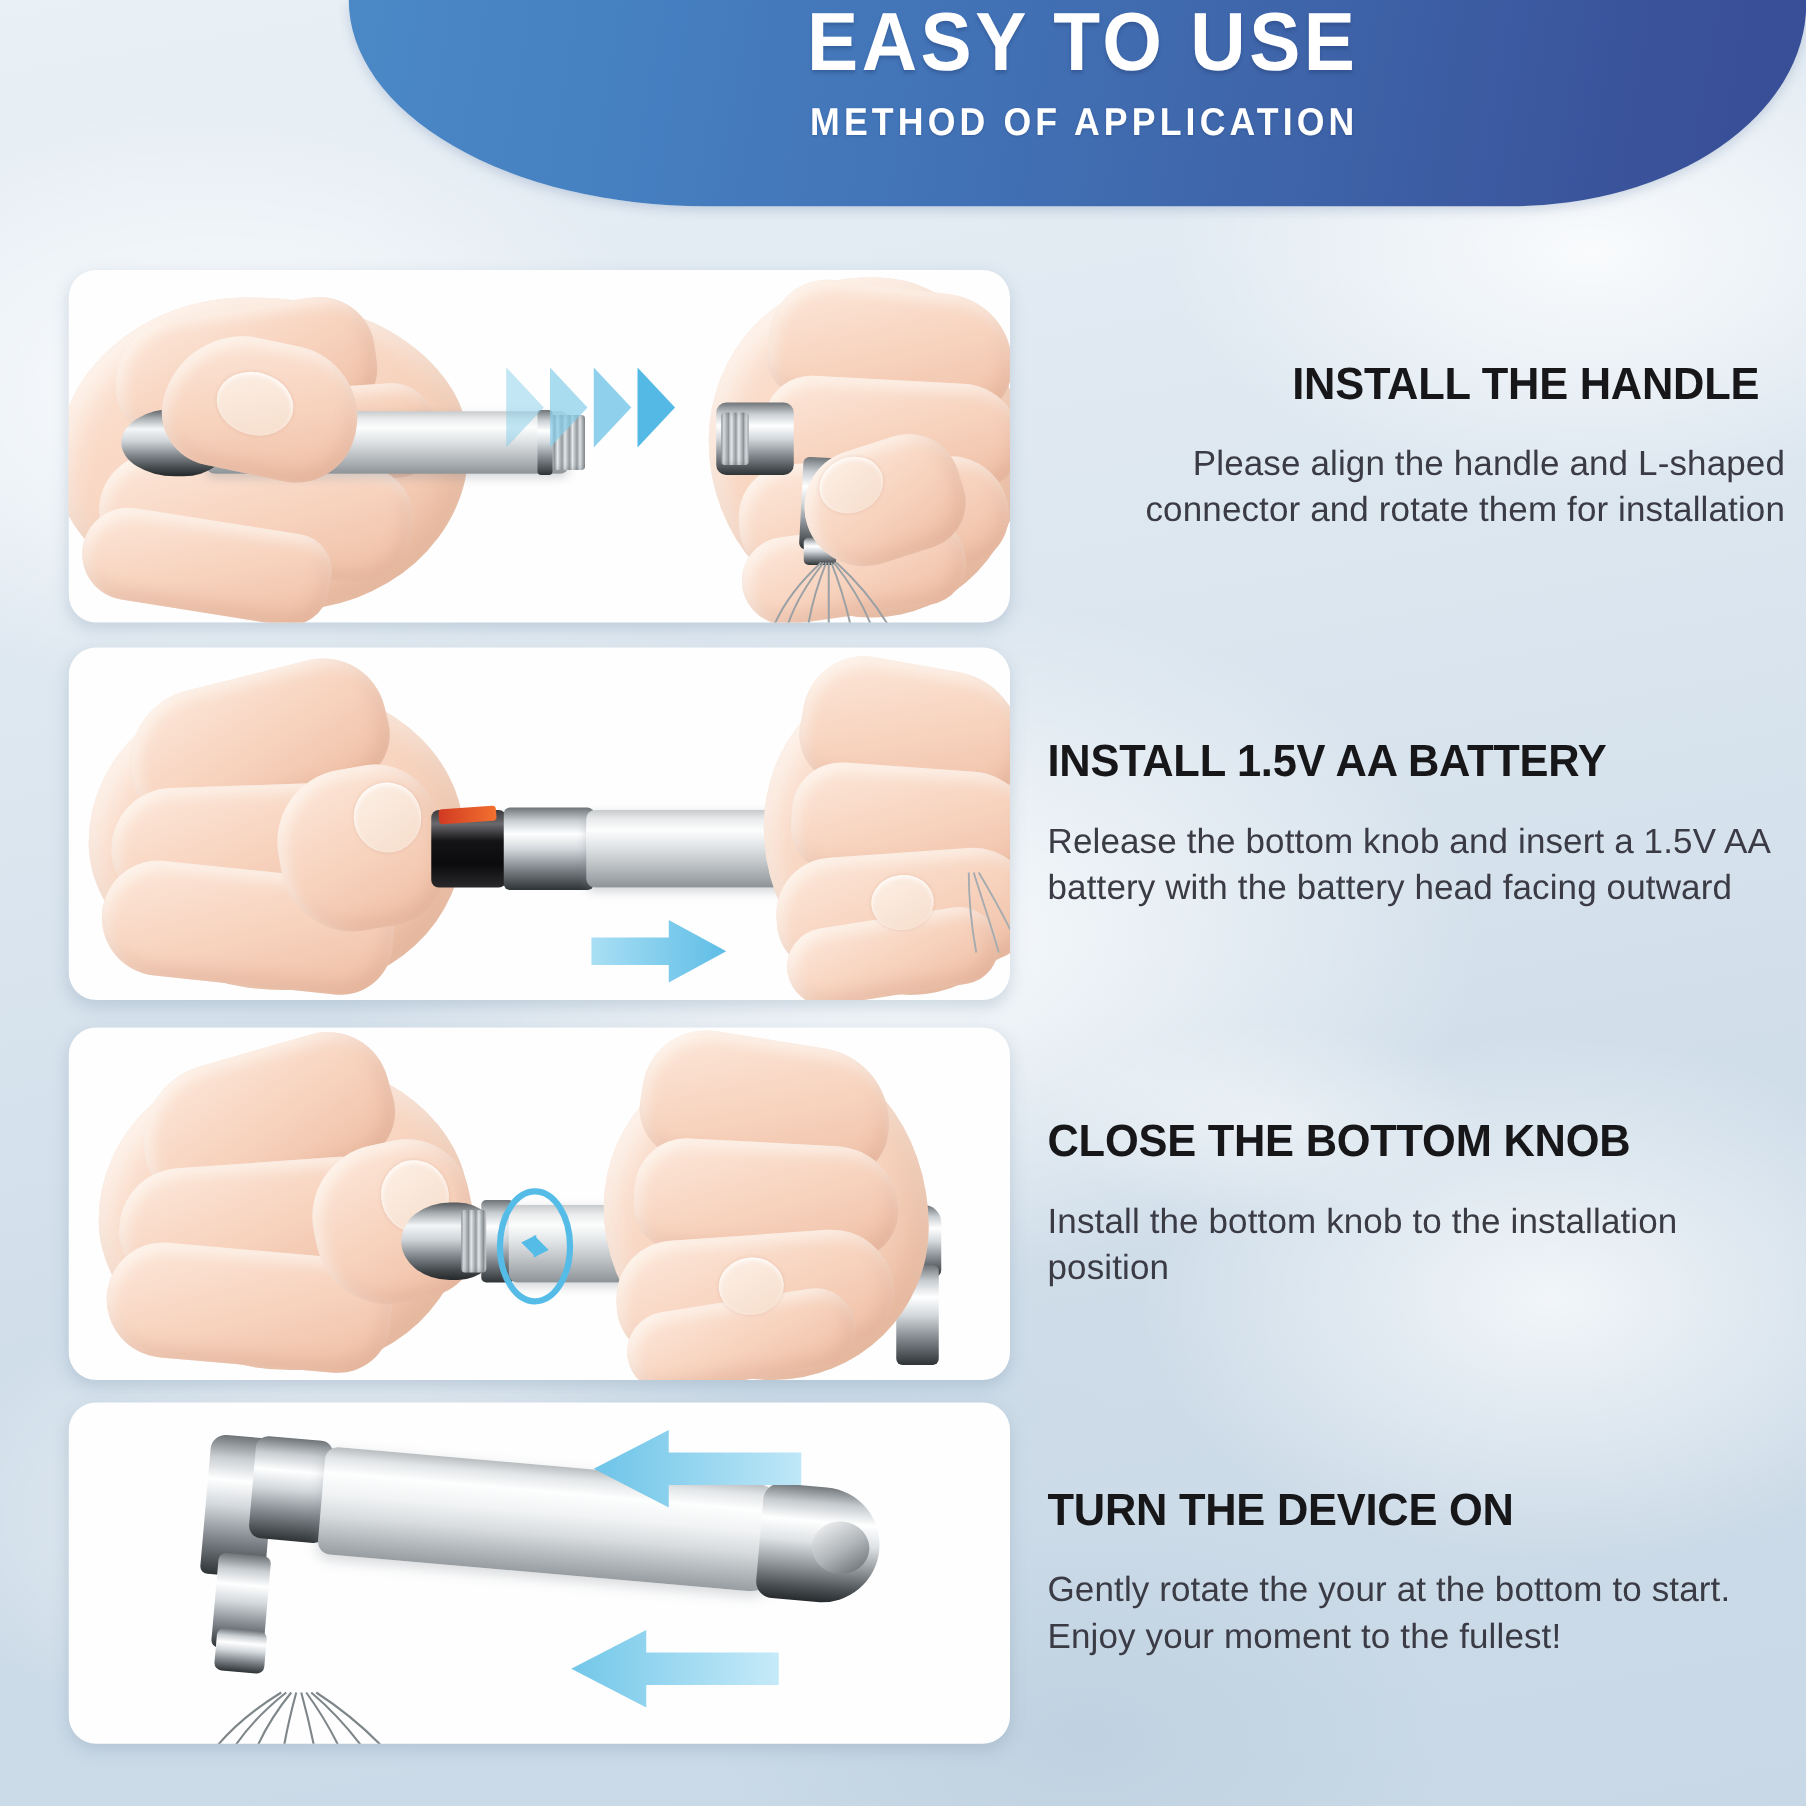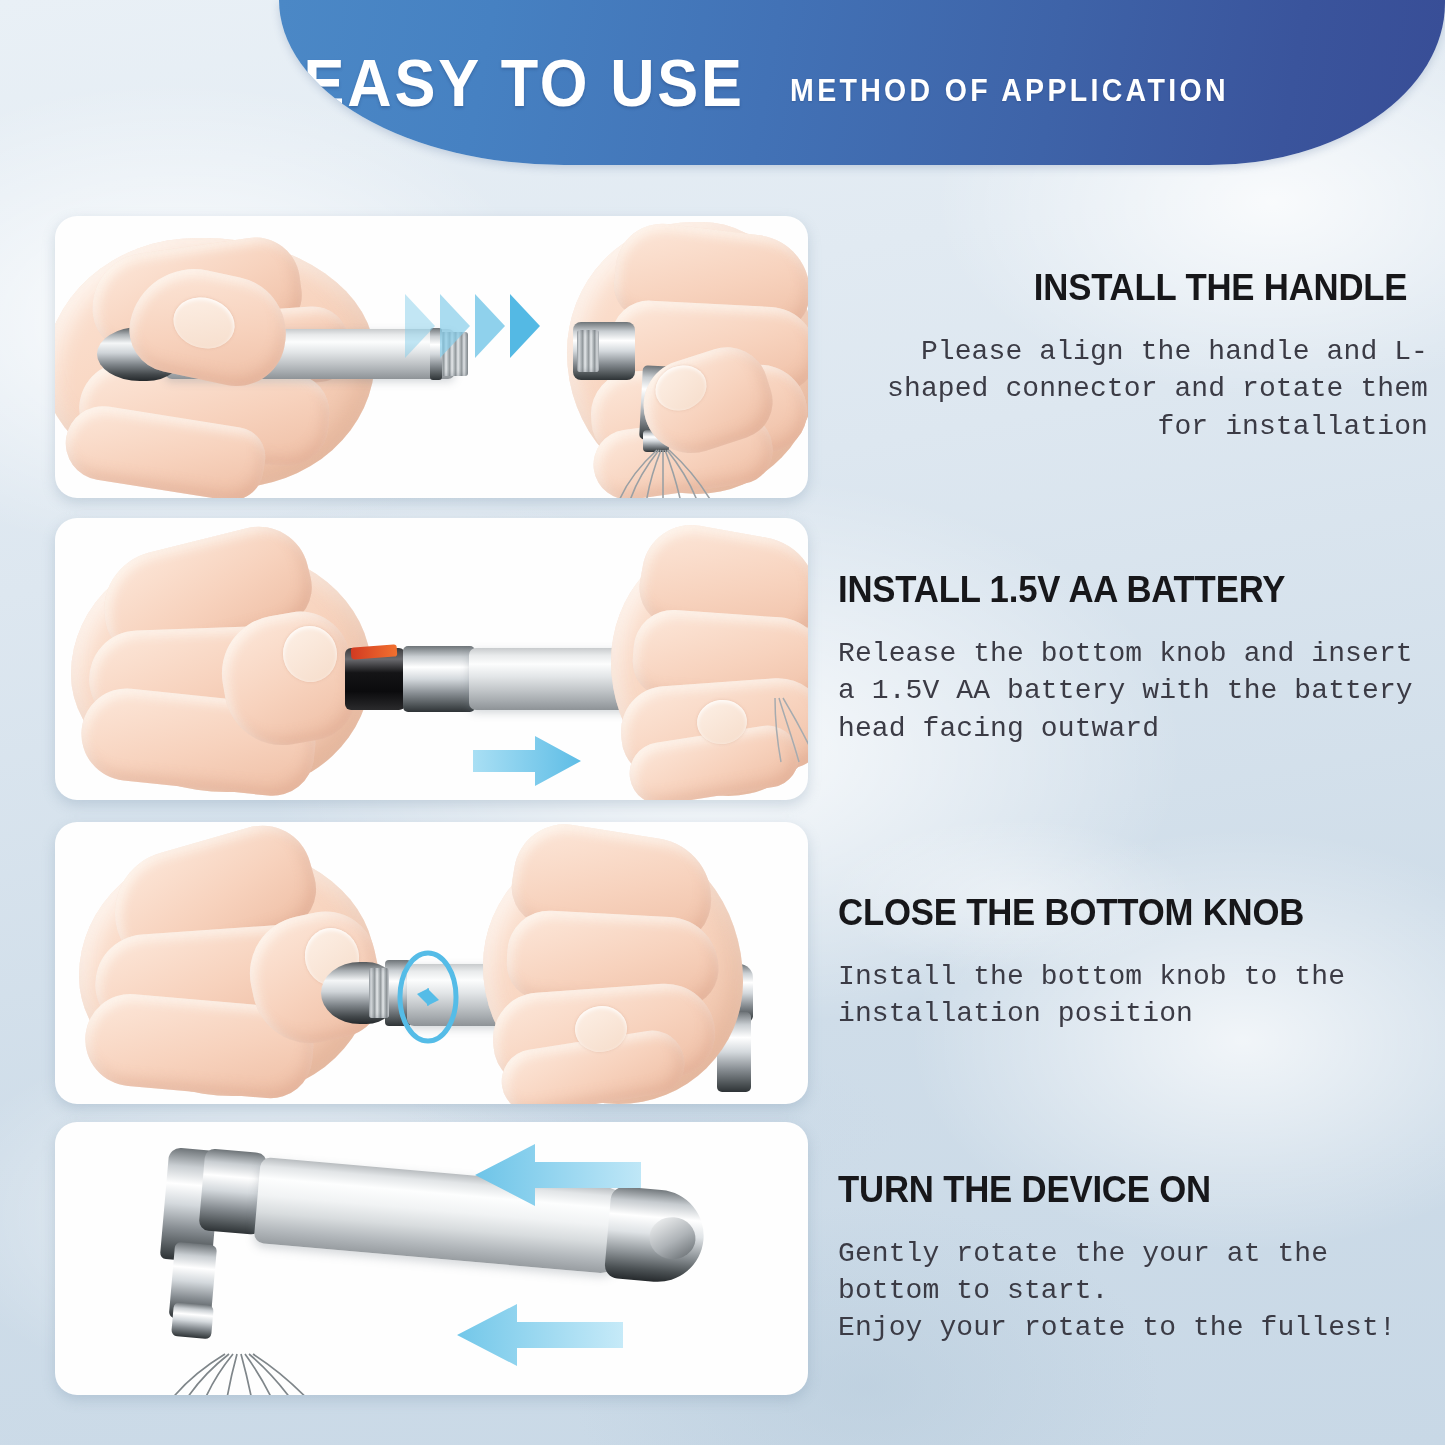--- a/index.html
+++ b/index.html
@@ -54,21 +54,21 @@
         #384d96 100%);
     border-bottom-left-radius: 290px 168px;
     border-bottom-right-radius: 240px 165px;
     box-shadow: 0 3px 9px rgba(60,90,140,0.22);
     overflow: hidden;
   }
   #banner-inner {
     position: absolute;
     inset: 0;
     display: flex;
-    flex-direction: row;
+    flex-direction: column;
     align-items: center;
     justify-content: flex-start;
     box-sizing: border-box;
   }
   #banner-title {
     color: #ffffff;
     font-family: "Liberation Sans", sans-serif;
     font-weight: bold;
     font-size: 66px;
     line-height: 1.0;
@@ -133,21 +133,21 @@
     font-size: 36px;
     line-height: 1.05;
     letter-spacing: -0.2px;
     color: #17171a;
     transform: scaleX(0.965);
     transform-origin: left center;
     white-space: nowrap;
     margin: 0 0 26px 0;
   }
   .step-body {
-    font-family: Liberation Mono, monospace;
+    font-family: Liberation Sans, sans-serif;
     font-weight: normal;
     font-size: 28px;
     line-height: 1.33;
     color: #3b3b45;
     margin: 0;
     letter-spacing: 0.1px;
   }
   .step-body + .step-body { margin-top: 0; }
 
   
@@ -458,15 +458,15 @@
           </defs>
           <path d="M168 20 L62 20 L62 2 L2 33 L62 64 L62 46 L168 46 Z" fill="url(#ar4b)"></path>
         </svg>
       </div>
     </div>
   </div>
 
   <div class="text-col">
     <h2 class="step-head">TURN THE DEVICE ON</h2>
     <p class="step-body">Gently rotate the your at the bottom to start.</p>
-    <p class="step-body">Enjoy your rotate to the fullest!</p>
+    <p class="step-body">Enjoy your moment to the fullest!</p>
   </div>
 </div>
 
 </body></html>

